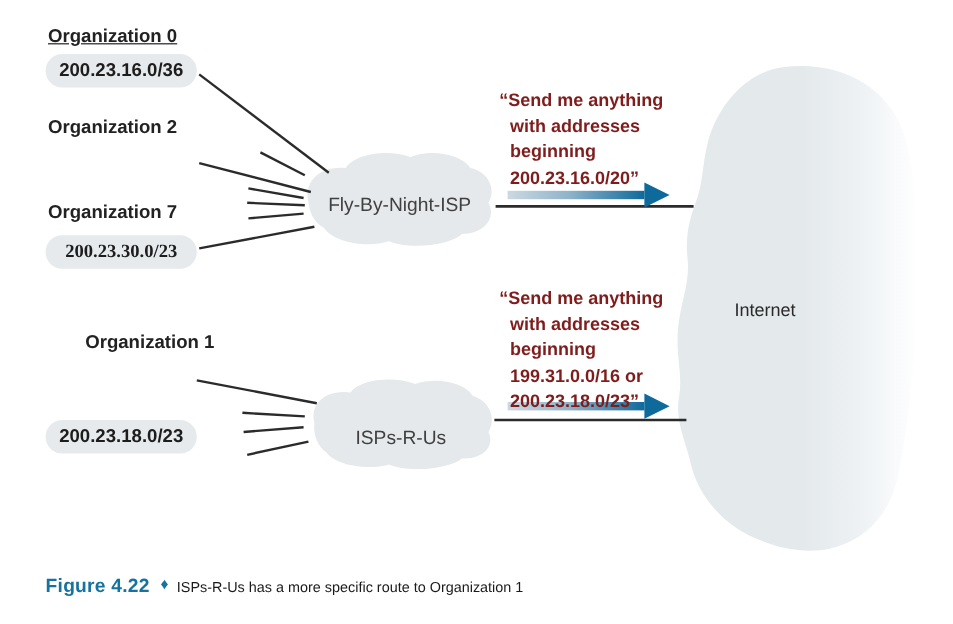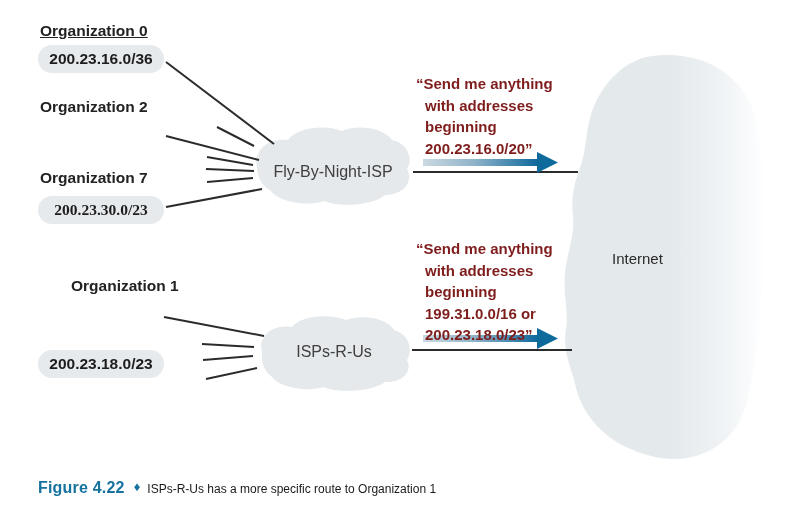--- a/index.html
+++ b/index.html
@@ -150,21 +150,21 @@
   <div class="abs prefix-pill" style="left:38px;top:196px;font-family:Liberation Serif, serif;">
     <span>200.23.30.0/23</span>
   </div>
 
   <div class="abs org-label" style="left:40px;top:277px;margin-left:31px;">Organization 1</div>
   <div class="abs prefix-pill" style="left:38px;top:302px;margin-top:48px;">
     <span>200.23.18.0/23</span>
   </div>
 
   <div class="abs cloud-label" style="left:253px;top:163px;width:160px;">Fly-By-Night-ISP</div>
-  <div class="abs cloud-label" style="left:258px;top:343px;width:152px;">ISPs-R-Us</div>
+  <div class="abs cloud-label" style="left:258px;top:357px;width:152px;">ISPs-R-Us</div>
 
   <div class="abs announcement" style="left:416px;top:73px;">“Send me anything
 with addresses
 beginning
 200.23.16.0/20”</div>
   <div class="abs announcement" style="left:416px;top:238px;">“Send me anything
 with addresses
 beginning
 199.31.0.0/16 or
 200.23.18.0/23”</div>

